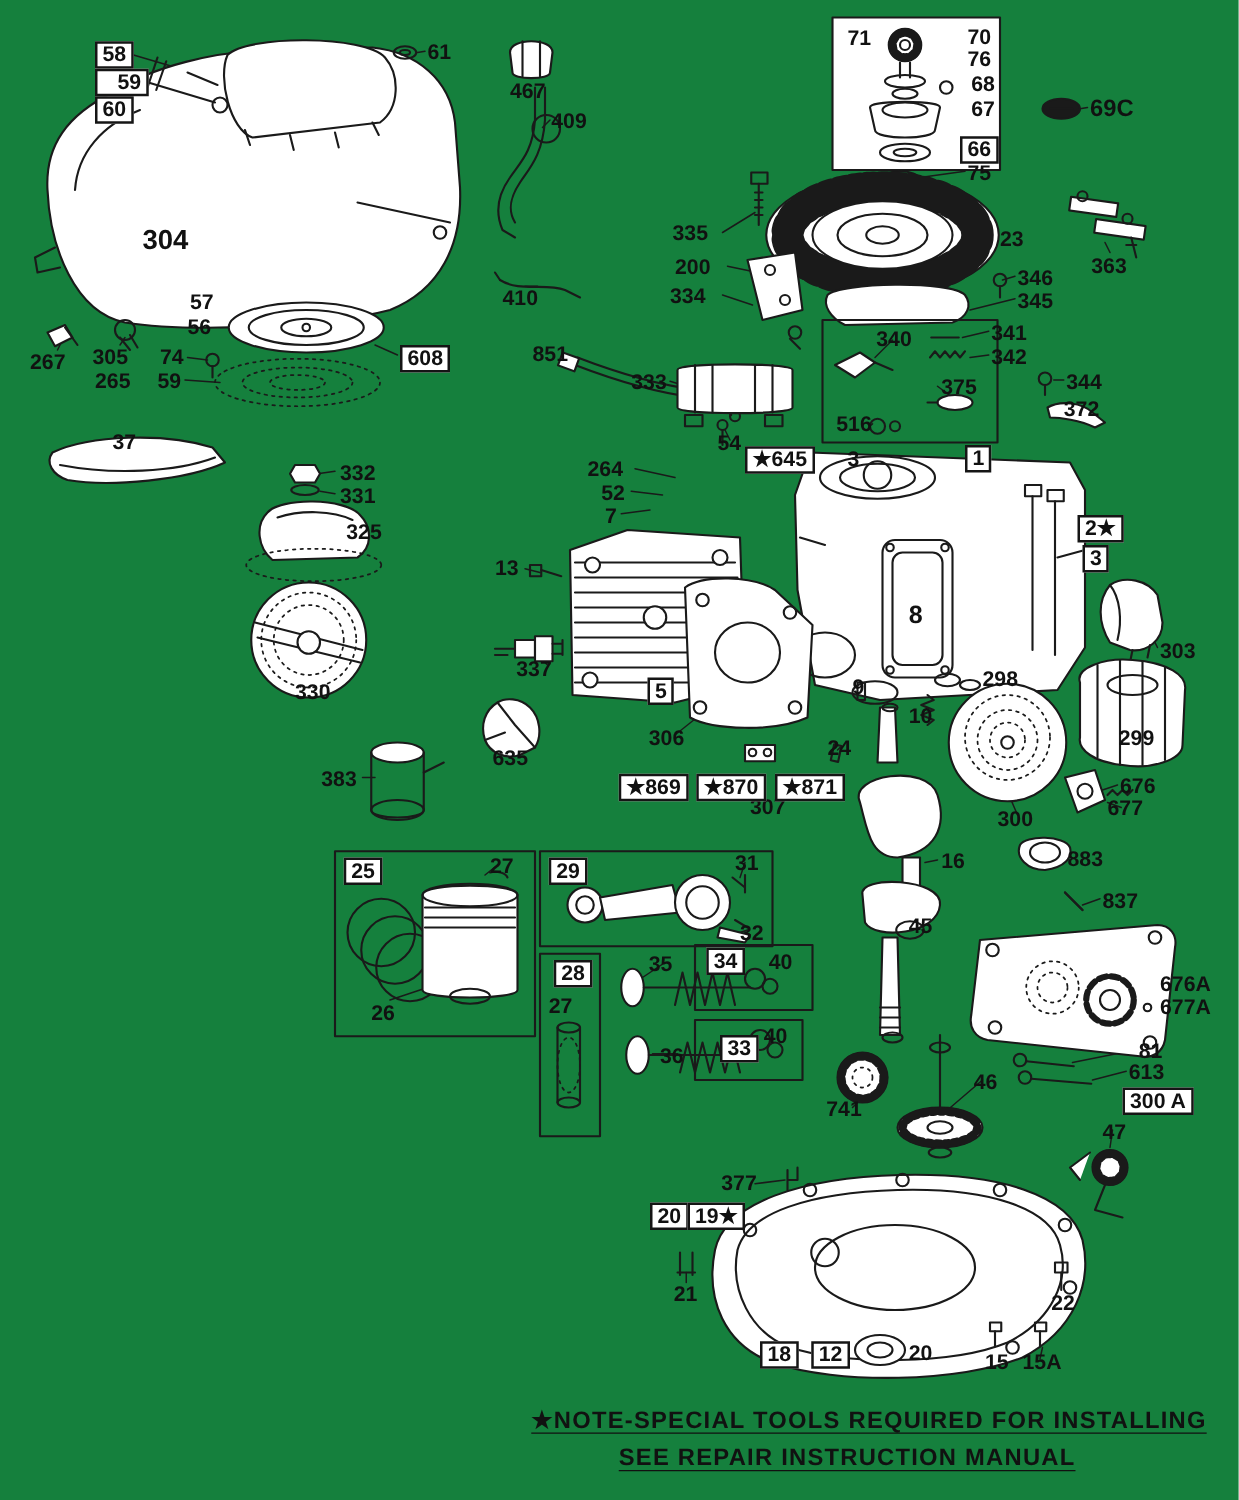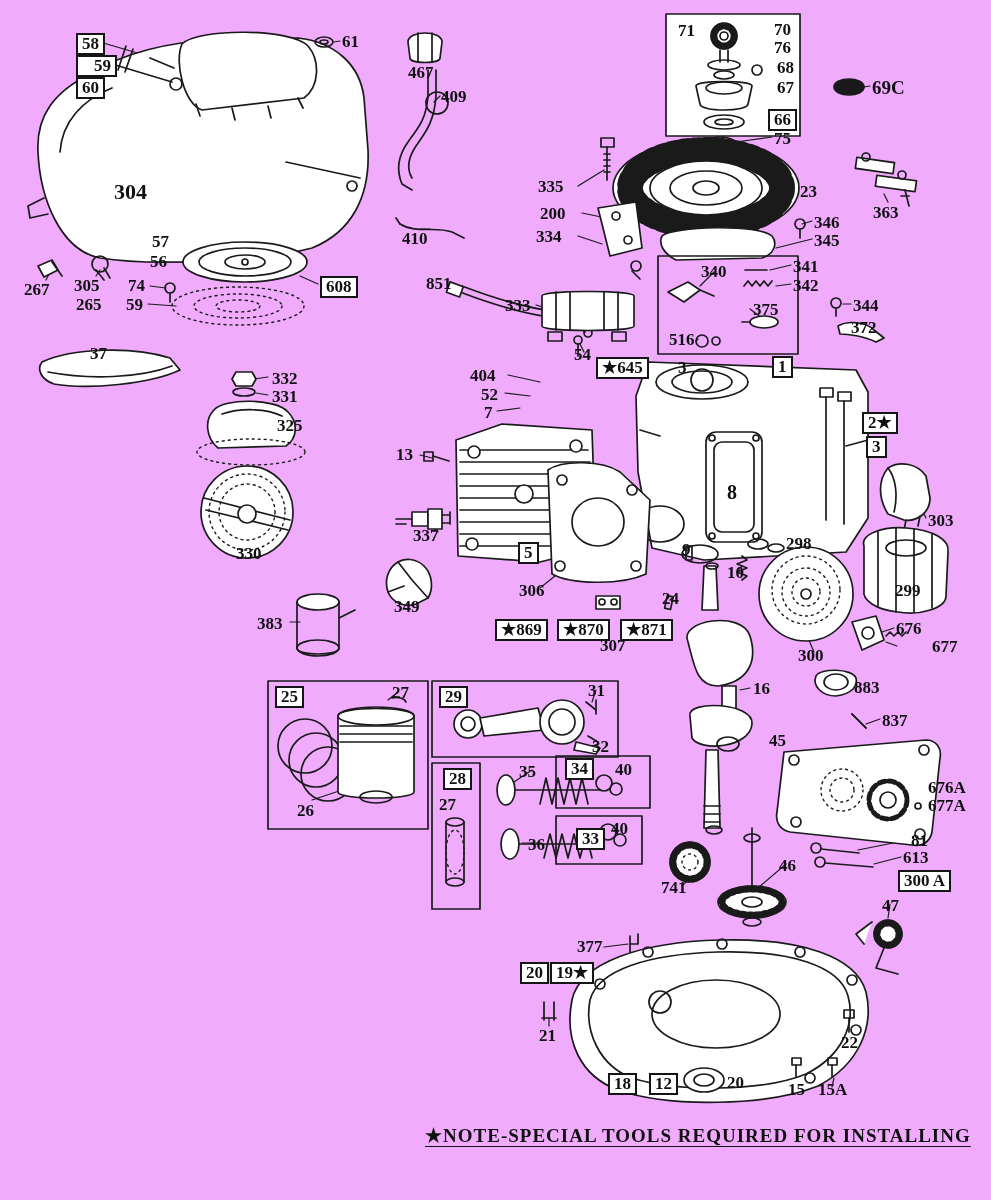--- a/index.html
+++ b/index.html
@@ -1,17 +1,17 @@
 <!DOCTYPE html>
 <html><head>
 <meta charset="utf-8">
 <style>
   html,body{margin:0;padding:0;background:#fff;}
-  #canvas{position:relative;width:991px;height:1200px;background:#f0abfc;overflow:hidden;
-          font-family:Liberation Serif, serif;}
+  #canvas{position:relative;width:991px;height:1200px;background:#15803d;overflow:hidden;
+          font-family:Liberation Sans, sans-serif;}
   svg{position:absolute;left:0;top:0;}
   svg *{stroke:#1a1a1a;fill:none;stroke-width:1.7;stroke-linecap:round;stroke-linejoin:round;}
   svg .w{fill:#fff;}
   svg .dark{fill:#1a1a1a;stroke:#1a1a1a;}
   svg .dots{stroke-dasharray:2 4;stroke-width:1.4;}
   svg .fins{stroke-width:26;stroke-dasharray:4.5 6.5;}
   svg .teeth{stroke-width:7;stroke-dasharray:3 4;}
   svg .scallop{stroke-width:5;stroke-dasharray:6 4;}
   svg .leaders line{stroke-width:1.2;}
   .callout{position:absolute;font-size:17px;font-weight:bold;color:#111;line-height:1.05;
@@ -552,21 +552,21 @@
       <div class="callout" style="left: 76px; top: 296px;">265</div>
       <div class="callout" style="left: 128px; top: 277px;">74</div>
       <div class="callout" style="left: 126px; top: 296px;">59</div>
       <div class="callout boxed" style="left: 320px; top: 276px;">608</div>
       <div class="callout" style="left: 90px; top: 345px;">37</div>
       <div class="callout" style="left: 272px; top: 370px;">332</div>
       <div class="callout" style="left: 272px; top: 388px;">331</div>
       <div class="callout" style="left: 277px; top: 417px;">325</div>
       <div class="callout" style="left: 236px; top: 545px;">330</div>
       <div class="callout" style="left: 257px; top: 615px;">383</div>
-      <div class="callout" style="left: 394px; top: 598px;">349</div>
+      <div class="callout" style="left: 394px; top: 598px;">635</div>
       <div class="callout" style="left: 678px; top: 22px;">71</div>
       <div class="callout" style="left: 774px; top: 21px;">70</div>
       <div class="callout" style="left: 774px; top: 39px;">76</div>
       <div class="callout" style="left: 777px; top: 59px;">68</div>
       <div class="callout" style="left: 777px; top: 79px;">67</div>
       <div class="callout boxed" style="left: 768px; top: 109px;">66</div>
       <div class="callout" style="left: 774px; top: 130px;">75</div>
       <div class="callout" style="left: 872px; top: 78px; font-size: 19px;">69C</div>
       <div class="callout" style="left: 538px; top: 178px;">335</div>
       <div class="callout" style="left: 800px; top: 183px;">23</div>
@@ -581,21 +581,21 @@
       <div class="callout" style="left: 793px; top: 277px;">342</div>
       <div class="callout" style="left: 505px; top: 297px;">333</div>
       <div class="callout" style="left: 753px; top: 301px;">375</div>
       <div class="callout" style="left: 669px; top: 331px;">516</div>
       <div class="callout" style="left: 853px; top: 297px;">344</div>
       <div class="callout" style="left: 851px; top: 319px;">372</div>
       <div class="callout" style="left: 574px; top: 346px;">54</div>
       <div class="callout boxed" style="left: 596px; top: 357px;">★645</div>
       <div class="callout" style="left: 678px; top: 359px;">3</div>
       <div class="callout boxed" style="left: 772px; top: 356px;">1</div>
-      <div class="callout" style="left: 470px; top: 367px;">404</div>
+      <div class="callout" style="left: 470px; top: 367px;">264</div>
       <div class="callout" style="left: 481px; top: 386px;">52</div>
       <div class="callout" style="left: 484px; top: 404px;">7</div>
       <div class="callout boxed" style="left: 862px; top: 412px;">2★</div>
       <div class="callout boxed" style="left: 866px; top: 436px;">3</div>
       <div class="callout" style="left: 396px; top: 446px;">13</div>
       <div class="callout" style="left: 727px; top: 482px; font-size: 20px;">8</div>
       <div class="callout" style="left: 928px; top: 512px;">303</div>
       <div class="callout" style="left: 413px; top: 527px;">337</div>
       <div class="callout" style="left: 786px; top: 535px;">298</div>
       <div class="callout boxed" style="left: 518px; top: 542px;">5</div>
@@ -603,39 +603,39 @@
       <div class="callout" style="left: 727px; top: 564px;">10</div>
       <div class="callout" style="left: 519px; top: 582px;">306</div>
       <div class="callout" style="left: 600px; top: 597px; margin-top: 40px;">307</div>
       <div class="callout" style="left: 662px; top: 590px;">24</div>
       <div class="callout" style="left: 895px; top: 582px;">299</div>
       <div class="callout boxed" style="left: 495px; top: 619px;">★869</div>
       <div class="callout boxed" style="left: 557px; top: 619px;">★870</div>
       <div class="callout boxed" style="left: 620px; top: 619px;">★871</div>
       <div class="callout" style="left: 798px; top: 647px;">300</div>
       <div class="callout" style="left: 896px; top: 620px;">676</div>
-      <div class="callout" style="left: 932px; top: 638px;">677</div>
+      <div class="callout" style="left: 886px; top: 638px;">677</div>
       <div class="callout" style="left: 753px; top: 680px;">16</div>
       <div class="callout" style="left: 854px; top: 679px;">883</div>
       <div class="callout" style="left: 882px; top: 712px;">837</div>
       <div class="callout boxed" style="left: 275px; top: 686px;">25</div>
       <div class="callout" style="left: 392px; top: 684px;">27</div>
       <div class="callout boxed" style="left: 439px; top: 686px;">29</div>
       <div class="callout" style="left: 588px; top: 682px;">31</div>
       <div class="callout" style="left: 592px; top: 738px;">32</div>
       <div class="callout" style="left: 297px; top: 802px;">26</div>
       <div class="callout boxed" style="left: 443px; top: 768px;">28</div>
       <div class="callout" style="left: 439px; top: 796px;">27</div>
       <div class="callout" style="left: 519px; top: 763px;">35</div>
       <div class="callout boxed" style="left: 565px; top: 758px;">34</div>
       <div class="callout" style="left: 615px; top: 761px;">40</div>
       <div class="callout boxed" style="left: 576px; top: 828px;">33</div>
       <div class="callout" style="left: 528px; top: 836px;">36</div>
       <div class="callout" style="left: 611px; top: 820px;">40</div>
-      <div class="callout" style="left: 769px; top: 732px; text-align: right;">45</div>
+      <div class="callout" style="left: 727px; top: 732px; text-align: right;">45</div>
       <div class="callout" style="left: 928px; top: 779px;">676A</div>
       <div class="callout" style="left: 928px; top: 797px;">677A</div>
       <div class="callout" style="left: 911px; top: 832px;">81</div>
       <div class="callout" style="left: 903px; top: 849px;">613</div>
       <div class="callout boxed" style="left: 898px; top: 870px;">300 A</div>
       <div class="callout" style="left: 779px; top: 857px;">46</div>
       <div class="callout" style="left: 661px; top: 879px;">741</div>
       <div class="callout" style="left: 882px; top: 897px;">47</div>
       <div class="callout" style="left: 577px; top: 938px;">377</div>
       <div class="callout boxed" style="left: 520px; top: 962px;">20</div>
@@ -643,14 +643,15 @@
       <div class="callout" style="left: 539px; top: 1027px;">21</div>
       <div class="callout" style="left: 841px; top: 1034px;">22</div>
       <div class="callout boxed" style="left: 608px; top: 1073px;">18</div>
       <div class="callout boxed" style="left: 649px; top: 1073px;">12</div>
       <div class="callout" style="left: 727px; top: 1074px;">20</div>
       <div class="callout" style="left: 788px; top: 1081px;">15</div>
       <div class="callout" style="left: 818px; top: 1081px;">15A</div>
     </div>
 
 <div class="note" style="left:425px;top:1124px;">★NOTE-SPECIAL TOOLS REQUIRED  FOR INSTALLING</div>
+<div class="note" style="left:495px;top:1156px;">SEE REPAIR INSTRUCTION MANUAL</div>
 
 </div>
 
 </body></html>

